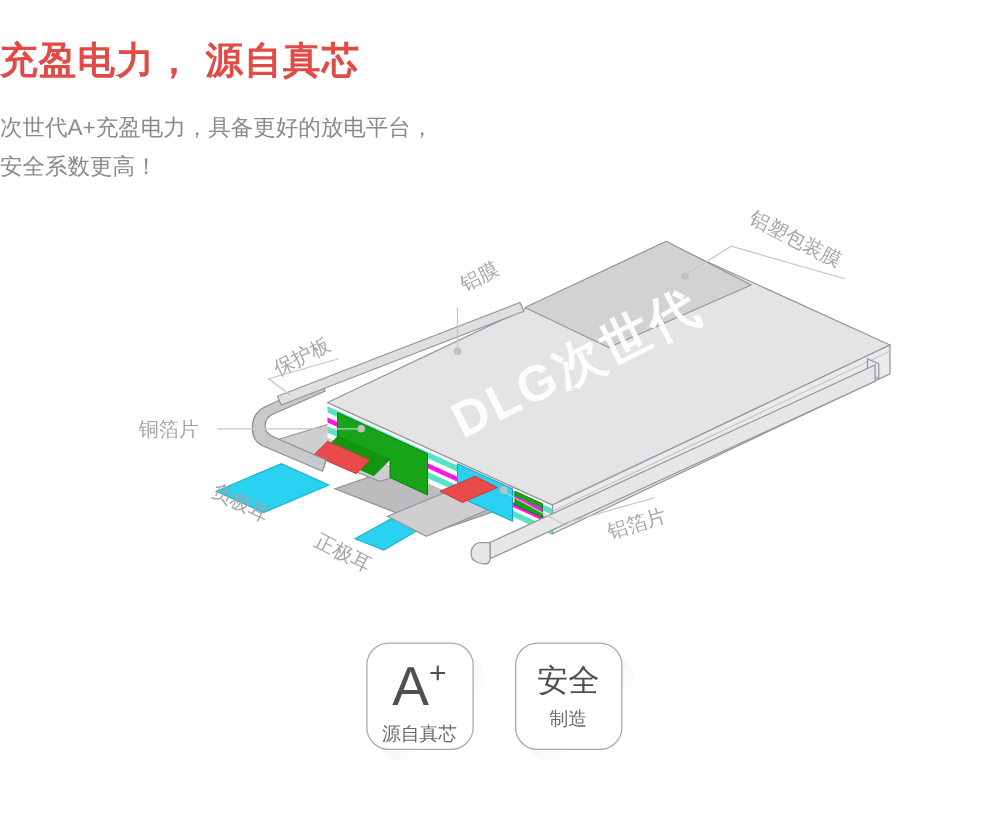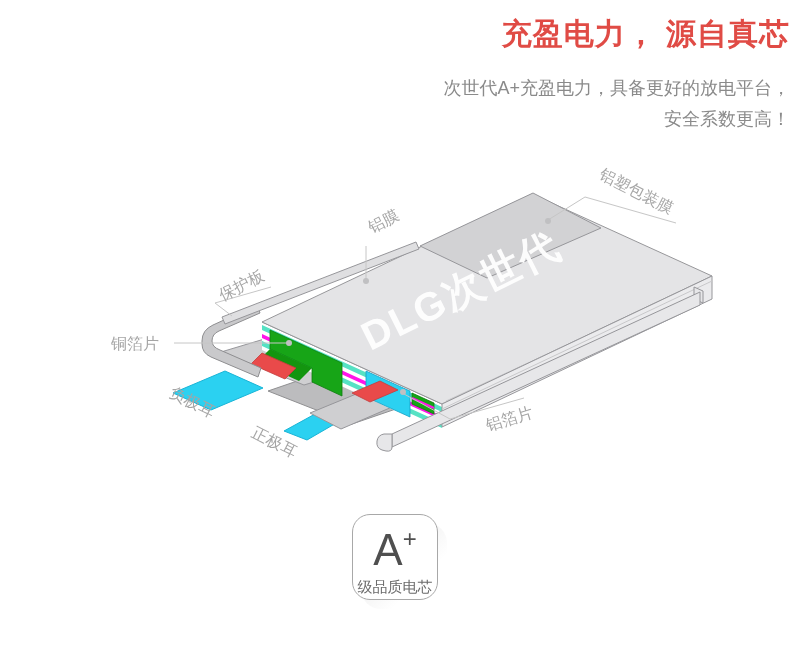--- a/index.html
+++ b/index.html
@@ -1,20 +1,20 @@
 <!DOCTYPE html>
 <html><head>
 <meta charset="utf-8">
 <style>
   html,body { margin:0; padding:0; }
   .page {
     position:relative; width:790px; height:660px; background:#ffffff;
     overflow:hidden; font-family:"Liberation Sans","DejaVu Sans",sans-serif;
   }
-  .hdr { position:absolute; top:0; left:0; width:100%; text-align:right; z-index:3; }
+  .hdr { position:absolute; top:14px; left:0; width:100%; text-align:left; z-index:3; }
   .hdr h1 {
     margin:14px 0 0 0; font-size:30px; font-weight:bold; letter-spacing:1px;
     color:#e04b45;
   }
   .hdr .sub {
     margin:18px 0 0 0; font-size:18px; line-height:31px; color:#8a8a8a; font-weight:normal;
   }
   svg.diagram { position:absolute; top:0; left:0; z-index:1; }
   svg .lbl { font-size:16px; fill:#a5a5a5; }
   svg .lead { fill:none; stroke:#c6c6c6; stroke-width:1; }
@@ -113,18 +113,24 @@
     <text class="lbl" x="111" y="349" font-size="17">铜箔片</text>
     <text class="lbl" transform="translate(190,407) rotate(27)" text-anchor="middle">负极耳</text>
     <text class="lbl" transform="translate(272,447) rotate(27)" text-anchor="middle">正极耳</text>
     <text class="lbl" transform="translate(511,424) rotate(-17)" text-anchor="middle">铝箔片</text>
   </svg>
 
   <div class="badges">
     <div class="badge">
       <div class="card">
         <div class="t-big"><span>A</span><sup>+</sup></div>
-        <div class="t-sub">级品质电芯</div>
+        <div class="t-sub">源自真芯</div>
+      </div>
+    </div>
+    <div class="badge">
+      <div class="card">
+        <div class="t-med">安全</div>
+        <div class="t-sub">制造</div>
       </div>
     </div>
   </div>
 
 </div>
 
 </body></html>

